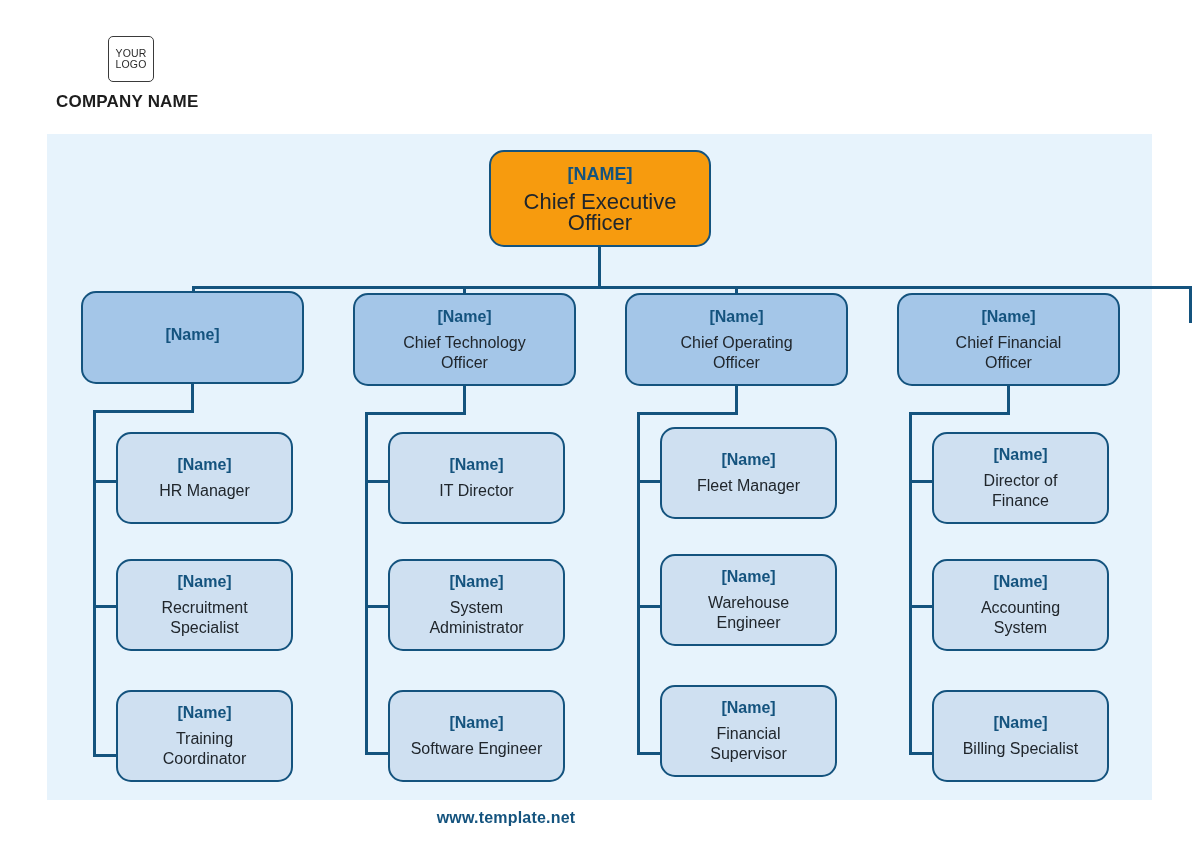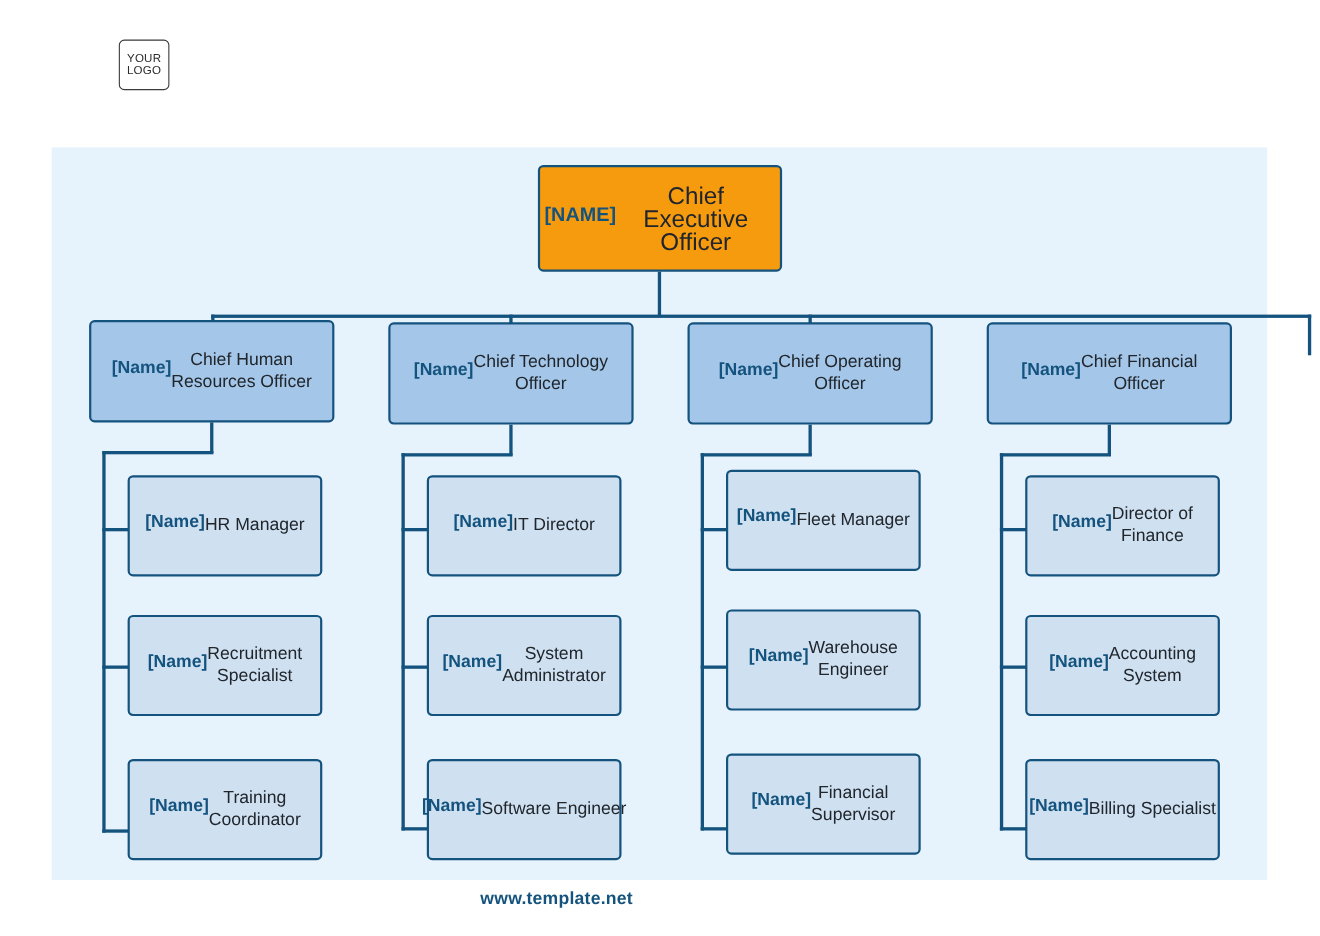--- a/index.html
+++ b/index.html
@@ -77,23 +77,23 @@
     background: #14537E;
   }
   .lv { width: 3px; }
   .lh { height: 3px; }
 
   
   .node {
     position: absolute;
     box-sizing: border-box;
     border: 2.5px solid #14537E;
-    border-radius: 5px;
+    border-radius: 15px;
     display: flex;
-    flex-direction: row;
+    flex-direction: column;
     align-items: center;
     justify-content: center;
     text-align: center;
     padding: 0 4px;
   }
   .node .nm {
     font-weight: bold;
     color: #14537E;
     font-size: 16px;
     line-height: 19px;
@@ -130,20 +130,21 @@
 </head>
 <body>
 
 <div id="header">
 
   <div id="logo-block">
     <div id="logo-mark">
       <span>YOUR</span>
       <span>LOGO</span>
     </div>
+    <div id="company-name">COMPANY NAME</div>
   </div>
 
 
 </div>
 
 <div id="panel">
 
   <div class="node level-ceo" style="left:442px; top:16px; width:222px; height:97px;">
     <div class="nm">[NAME]</div>
     <div class="rl">Chief Executive
@@ -154,22 +155,20 @@
 
   <div class="ln lh" style="left:145px; top:152px; width:1000px; height:3px;"></div>
 
   <div class="ln lv" style="left:145px; top:152px; width:3px; height:37px;"></div>
   <div class="ln lv" style="left:416px; top:152px; width:3px; height:37px;"></div>
   <div class="ln lv" style="left:688px; top:152px; width:3px; height:37px;"></div>
   <div class="ln lv" style="left:1142px; top:152px; width:3px; height:37px;"></div>
 
   <div class="node level-exec" style="left:34px; top:157px; width:223px; height:93px;">
     <div class="nm">[Name]</div>
-    <div class="rl">Chief Human
-Resources Officer</div>
   </div>
 
   <div class="node level-exec" style="left:306px; top:159px; width:223px; height:93px;">
     <div class="nm">[Name]</div>
     <div class="rl">Chief Technology
 Officer</div>
   </div>
 
   <div class="node level-exec" style="left:578px; top:159px; width:223px; height:93px;">
     <div class="nm">[Name]</div>

